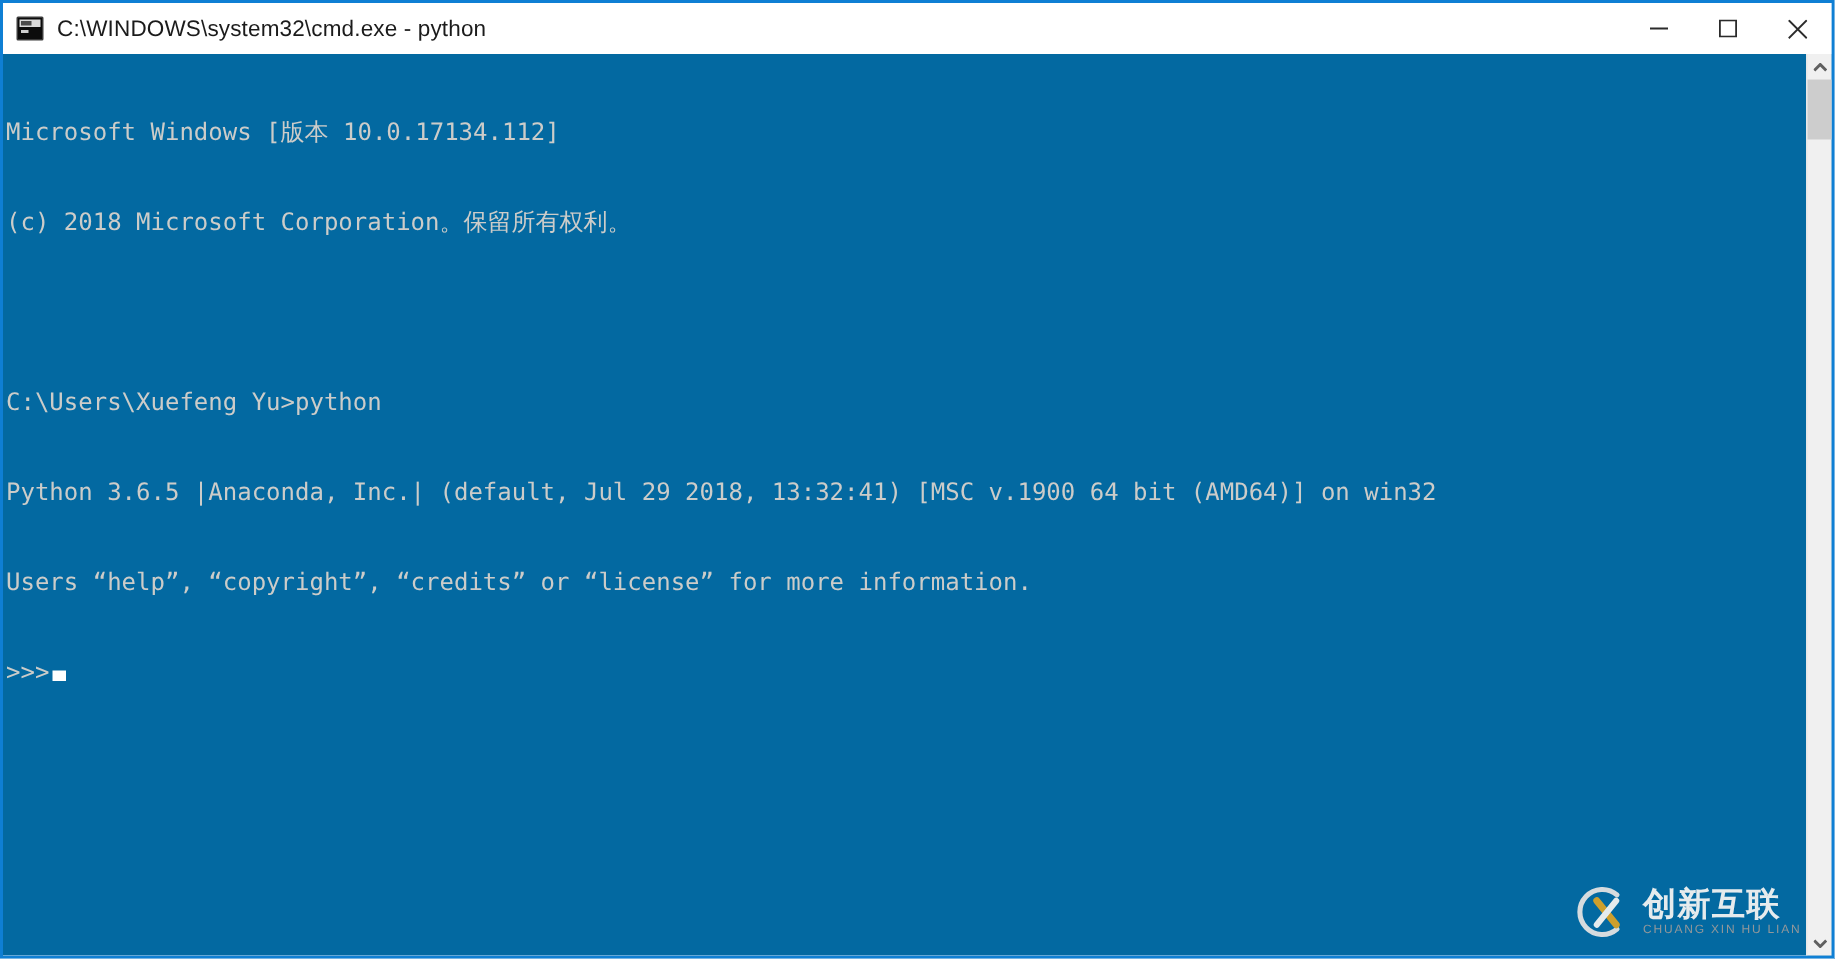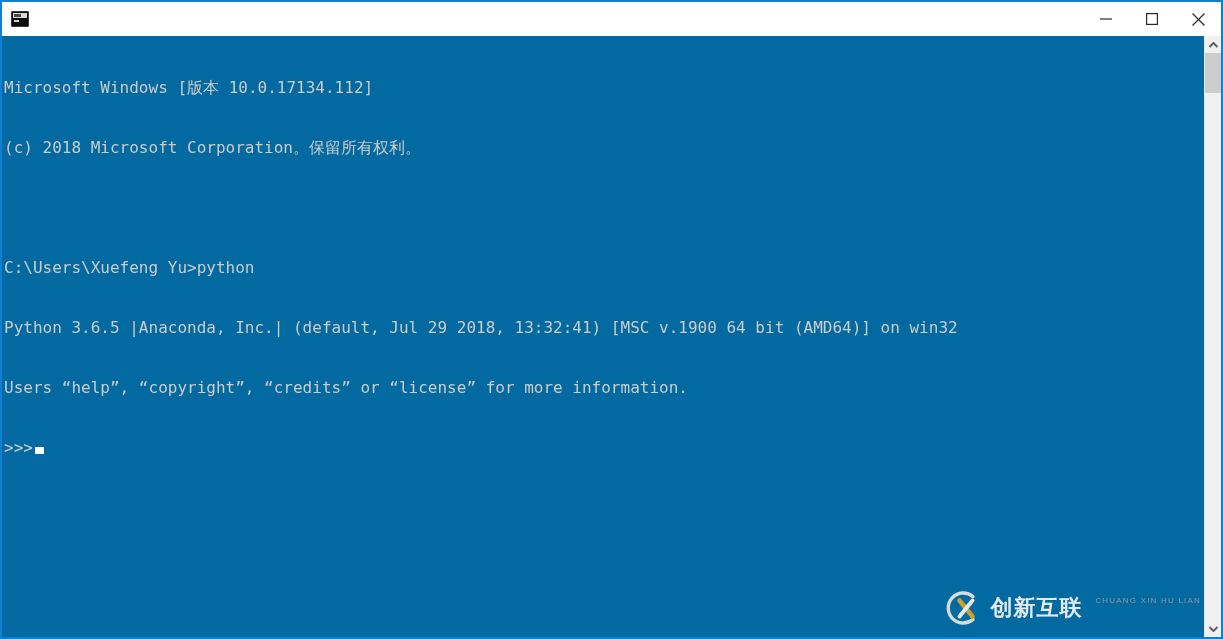--- a/index.html
+++ b/index.html
@@ -168,50 +168,50 @@
   }
   #wm-logo {
     position: relative;
     width: 38px;
     height: 38px;
     flex: 0 0 auto;
     margin-right: 7px;
   }
   #wm-textwrap {
     display: flex;
-    flex-direction: row;
+    flex-direction: column;
     justify-content: flex-end;
   }
   #wm-main {
     font-family: "Liberation Sans", sans-serif;
     font-size: 22px;
     font-weight: bold;
     color: #f2f2f2;
     letter-spacing: 1px;
     line-height: 24px;
   }
   #wm-sub {
     font-family: "Liberation Sans", sans-serif;
     font-size: 8px;
     color: #9a9a9a;
     letter-spacing: 1.2px;
     line-height: 10px;
-    margin-left: 13px;
   }
 </style>
 </head>
 <body>
 
 <div id="window">
 
   <div id="titlebar">
     <div id="title-icon">
       <div class="bar"></div>
       <div class="glyph"></div>
     </div>
+    <div id="title-text">C:\WINDOWS\system32\cmd.exe - python</div>
 
     <div id="window-controls">
       <div class="winbtn">
         <svg width="12" height="12" viewBox="0 0 12 12" aria-hidden="true">
           <line x1="0" y1="6" x2="12" y2="6" stroke="#2b2b2b" stroke-width="1.2"></line>
         </svg>
       </div>
       <div class="winbtn">
         <svg width="12" height="12" viewBox="0 0 12 12" aria-hidden="true">
           <rect x="0.6" y="0.6" width="10.8" height="10.8" fill="none" stroke="#2b2b2b" stroke-width="1.2"></rect>

